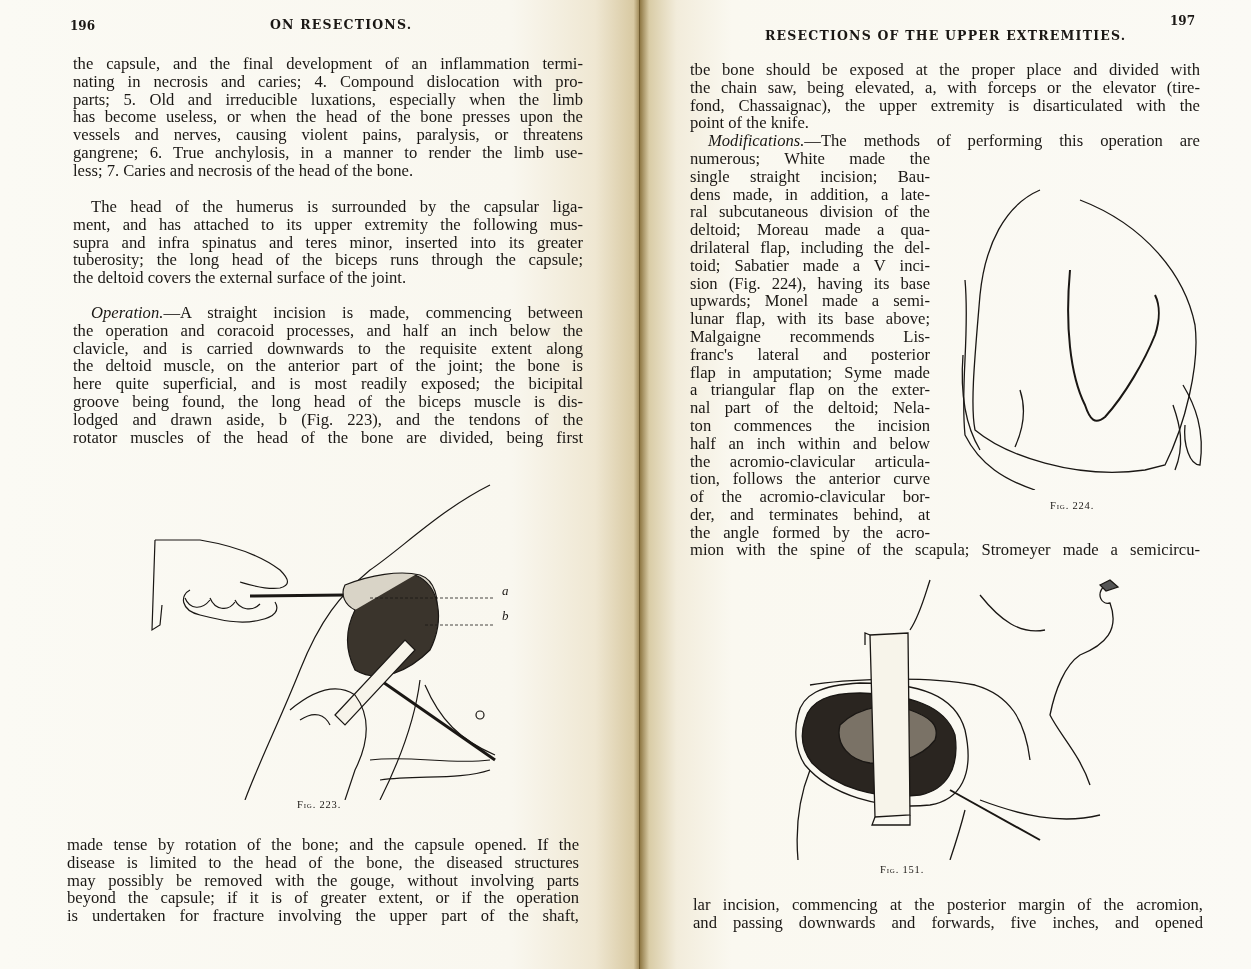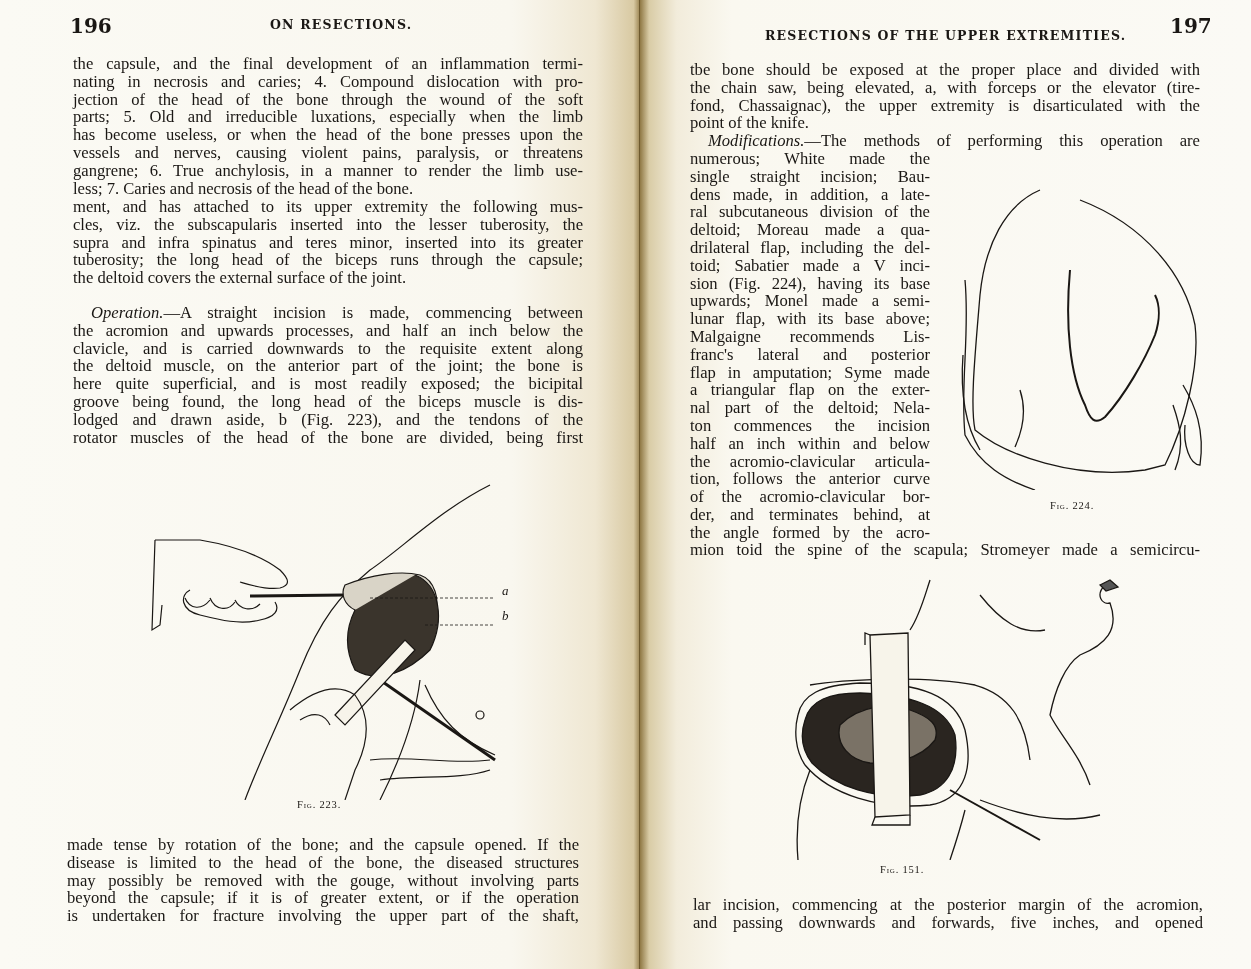--- a/index.html
+++ b/index.html
@@ -16,21 +16,21 @@
   }
   .page.right {
     left: 640px; width: 611px;
     background: linear-gradient(to right, #8f7844 0%, #d9cca6 1.5%, #f2ecdb 6%, #faf8f0 15%, #fbfaf5 100%);
   }
   .gutter-line {
     position: absolute; left: 639px; top: 0; width: 3px; height: 969px;
     background: #6e5a2e;
   }
   .runhead { position: absolute; top: 14px; font-size: 17px; }
-  .runhead .pg { font-weight: bold; font-size: 20px; text-align: right; }
+  .runhead .pg { font-weight: bold; font-size: 12px; text-align: right; }
   .runhead .title { font-weight: bold; font-size: 12.5px; letter-spacing: 1.2px; }
   .textblock {
     position: absolute; font-family: "Liberation Serif", serif;
     font-size: 16.6px; line-height: 17.8px; text-align: justify;
   }
   .textblock .line { display: block; text-align: justify; text-align-last: justify; white-space: nowrap; }
   .textblock .line.last { text-align-last: left; }
   .indent { padding-left: 18px; }
   em { font-style: italic; }
   .caption {
@@ -46,39 +46,38 @@
 
 <div class="page left">
   <div class="runhead" style="left:70px; width:515px;">
     <span class="pg">196</span>
     <span class="title" style="position:absolute; left:200px; top:3px;">ON RESECTIONS.</span>
   </div>
 
   <div class="textblock" style="left:73px; top:55px; width:510px;">
     <span class="line">the capsule, and the final development of an inflammation termi-</span>
     <span class="line">nating in necrosis and caries; 4. Compound dislocation with pro-</span>
-    <span class="line">jection of the head of the bone through the wound of the soft</span>
     <span class="line">parts; 5. Old and irreducible luxations, especially when the limb</span>
     <span class="line">has become useless, or when the head of the bone presses upon the</span>
     <span class="line">vessels and nerves, causing violent pains, paralysis, or threatens</span>
     <span class="line">gangrene; 6. True anchylosis, in a manner to render the limb use-</span>
     <span class="line last">less; 7. Caries and necrosis of the head of the bone.</span>
   </div>
 
   <div class="textblock" style="left:73px; top:198px; width:510px;">
+    <span class="line indent">The head of the humerus is surrounded by the capsular liga-</span>
     <span class="line">ment, and has attached to its upper extremity the following mus-</span>
-    <span class="line">cles, viz. the subscapularis inserted into the lesser tuberosity, the</span>
     <span class="line">supra and infra spinatus and teres minor, inserted into its greater</span>
     <span class="line">tuberosity; the long head of the biceps runs through the capsule;</span>
     <span class="line last">the deltoid covers the external surface of the joint.</span>
   </div>
 
   <div class="textblock" style="left:73px; top:304px; width:510px;">
     <span class="line indent"><em>Operation.</em><span>—A straight incision is made, commencing between</span></span>
-    <span class="line">the acromion and upwards processes, and half an inch below the</span>
+    <span class="line">the operation and coracoid processes, and half an inch below the</span>
     <span class="line">clavicle, and is carried downwards to the requisite extent along</span>
     <span class="line">the deltoid muscle, on the anterior part of the joint; the bone is</span>
     <span class="line">here quite superficial, and is most readily exposed; the bicipital</span>
     <span class="line">groove being found, the long head of the biceps muscle is dis-</span>
     <span class="line">lodged and drawn aside, b (Fig. 223), and the tendons of the</span>
     <span class="line">rotator muscles of the head of the bone are divided, being first</span>
   </div>
 
   <div class="figure" style="left:140px; top:470px;">
     <svg width="400" height="330" viewBox="0 0 400 330" fill="none" stroke="#1a1714" stroke-width="1.2">
@@ -154,21 +153,21 @@
     <span class="line">nal part of the deltoid; Nela-</span>
     <span class="line">ton commences the incision</span>
     <span class="line">half an inch within and below</span>
     <span class="line">the acromio-clavicular articula-</span>
     <span class="line">tion, follows the anterior curve</span>
     <span class="line">of the acromio-clavicular bor-</span>
     <span class="line">der, and terminates behind, at</span>
     <span class="line">the angle formed by the acro-</span>
   </div>
   <div class="textblock" style="left:50px; top:541px; width:510px;">
-    <span class="line">mion toid the spine of the scapula; Stromeyer made a semicircu-</span>
+    <span class="line">mion with the spine of the scapula; Stromeyer made a semicircu-</span>
   </div>
 
   <div class="figure" style="left:305px; top:185px;">
     <svg width="270" height="305" viewBox="0 0 270 305" fill="none" stroke="#1a1714" stroke-width="1.3">
       <path d="M95 5 C 60 20, 40 60, 35 110 C 30 170, 25 220, 30 245 C 60 270, 130 295, 200 285 L 220 280 C 240 240, 255 180, 250 140 C 240 90, 200 40, 135 15"></path>
       <path d="M20 95 C 25 150, 15 200, 20 250 C 35 280, 60 295, 90 305"></path>
       <path d="M18 170 C 15 210, 20 240, 35 265"></path>
       <path d="M125 85 C 120 140, 125 190, 140 220 C 145 235, 150 240, 160 232 C 180 210, 200 175, 210 150 C 215 135, 215 120, 210 110" stroke-width="2"></path>
       <path d="M75 205 C 80 220, 80 240, 70 262"></path>
       <path d="M238 200 C 250 220, 260 245, 255 280 C 245 280, 238 260, 240 240"></path>

